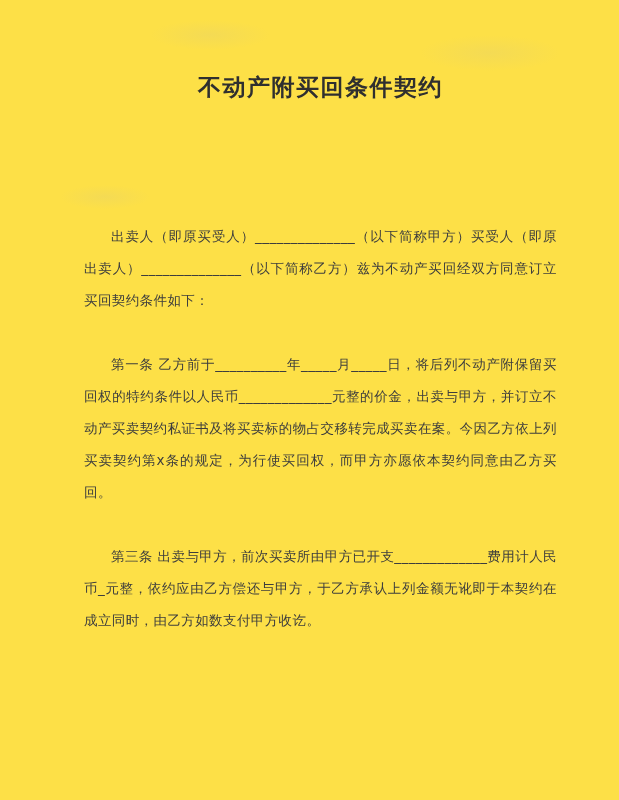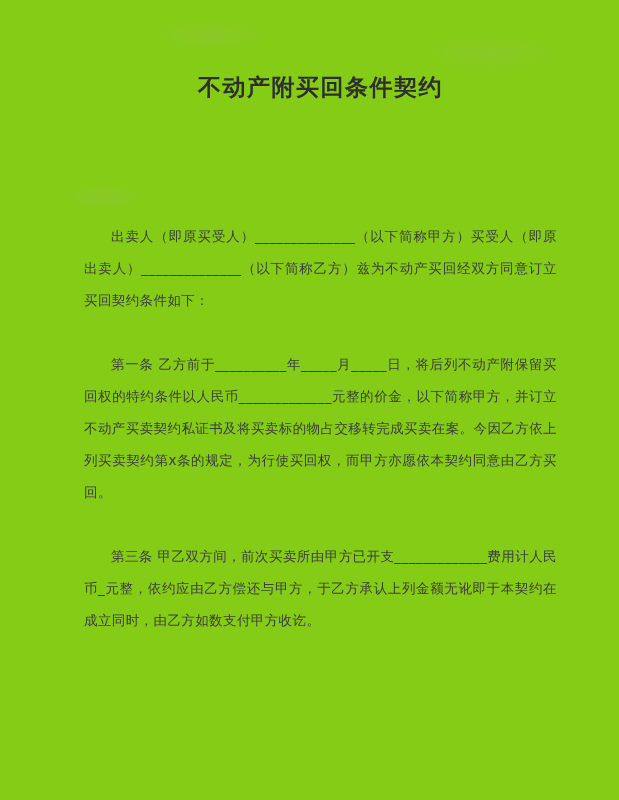--- a/index.html
+++ b/index.html
@@ -5,21 +5,21 @@
   html, body {
     margin: 0;
     padding: 0;
     background: #ffffff;
   }
   .page {
     position: relative;
     width: 619px;
     height: 800px;
     margin: 0 auto;
-    background: #84cc16;
+    background: #fde047;
     overflow: hidden;
     font-family: "DejaVu Sans", "Liberation Sans", sans-serif;
     box-sizing: border-box;
   }
   
   .smudge {
     position: absolute;
     border-radius: 50%;
     background: radial-gradient(closest-side, rgba(180,180,180,0.12), rgba(180,180,180,0));
     pointer-events: none;
@@ -62,18 +62,18 @@
 <div class="page">
   <div class="smudge s1"></div>
   <div class="smudge s2"></div>
   <div class="smudge s3"></div>
 
   <div class="content">
     <h1 class="doc-title">不动产附买回条件契约</h1>
 
     <p class="para first">出卖人（即原买受人）______________（以下简称甲方）买受人（即原出卖人）______________（以下简称乙方）兹为不动产买回经双方同意订立买回契约条件如下：</p>
 
-    <p class="para">第一条 乙方前于__________年_____月_____日，将后列不动产附保留买回权的特约条件以人民币_____________元整的价金，以下简称甲方，并订立不动产买卖契约私证书及将买卖标的物占交移转完成买卖在案。今因乙方依上列买卖契约第x条的规定，为行使买回权，而甲方亦愿依本契约同意由乙方买回。</p>
+    <p class="para">第一条 乙方前于__________年_____月_____日，将后列不动产附保留买回权的特约条件以人民币_____________元整的价金，出卖与甲方，并订立不动产买卖契约私证书及将买卖标的物占交移转完成买卖在案。今因乙方依上列买卖契约第x条的规定，为行使买回权，而甲方亦愿依本契约同意由乙方买回。</p>
 
 
-    <p class="para">第三条 甲乙双方间，前次买卖所由甲方已开支_____________费用计人民币_元整，依约应由乙方偿还与甲方，于乙方承认上列金额无讹即于本契约在成立同时，由乙方如数支付甲方收讫。</p>
+    <p class="para">第三条 出卖与甲方，前次买卖所由甲方已开支_____________费用计人民币_元整，依约应由乙方偿还与甲方，于乙方承认上列金额无讹即于本契约在成立同时，由乙方如数支付甲方收讫。</p>
   </div>
 </div>
 
 </body></html>

